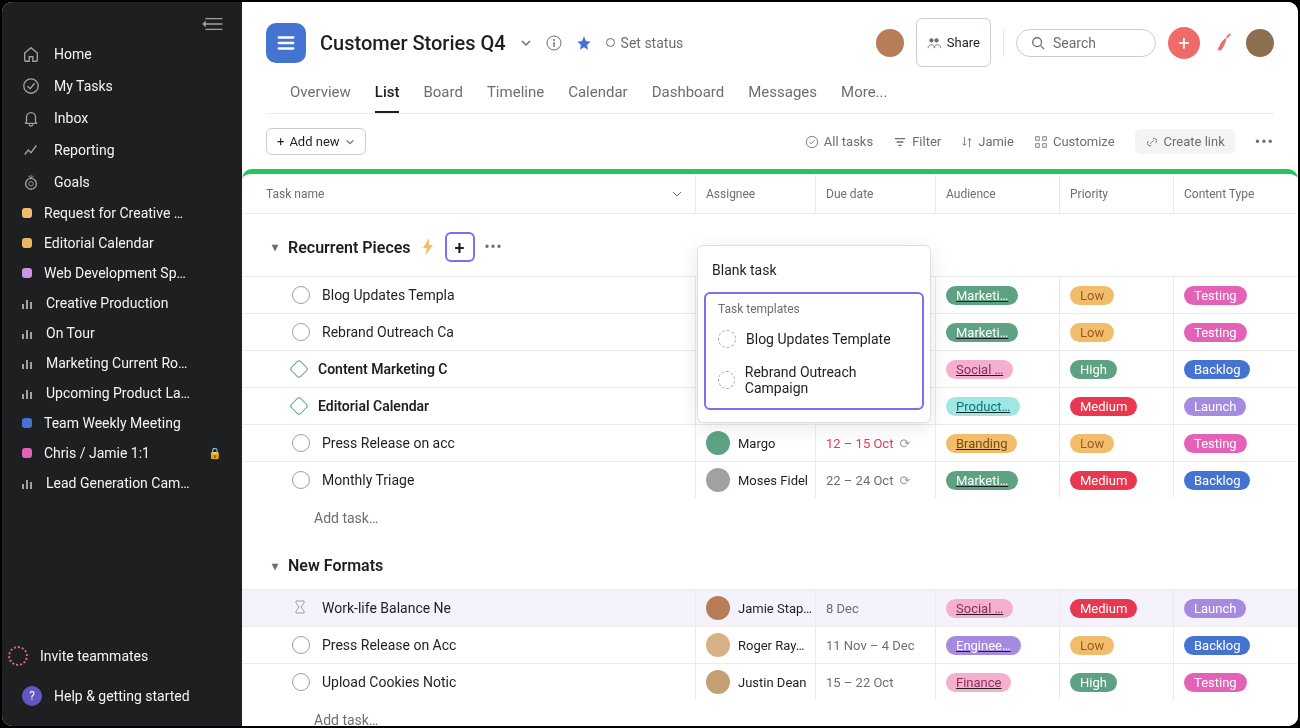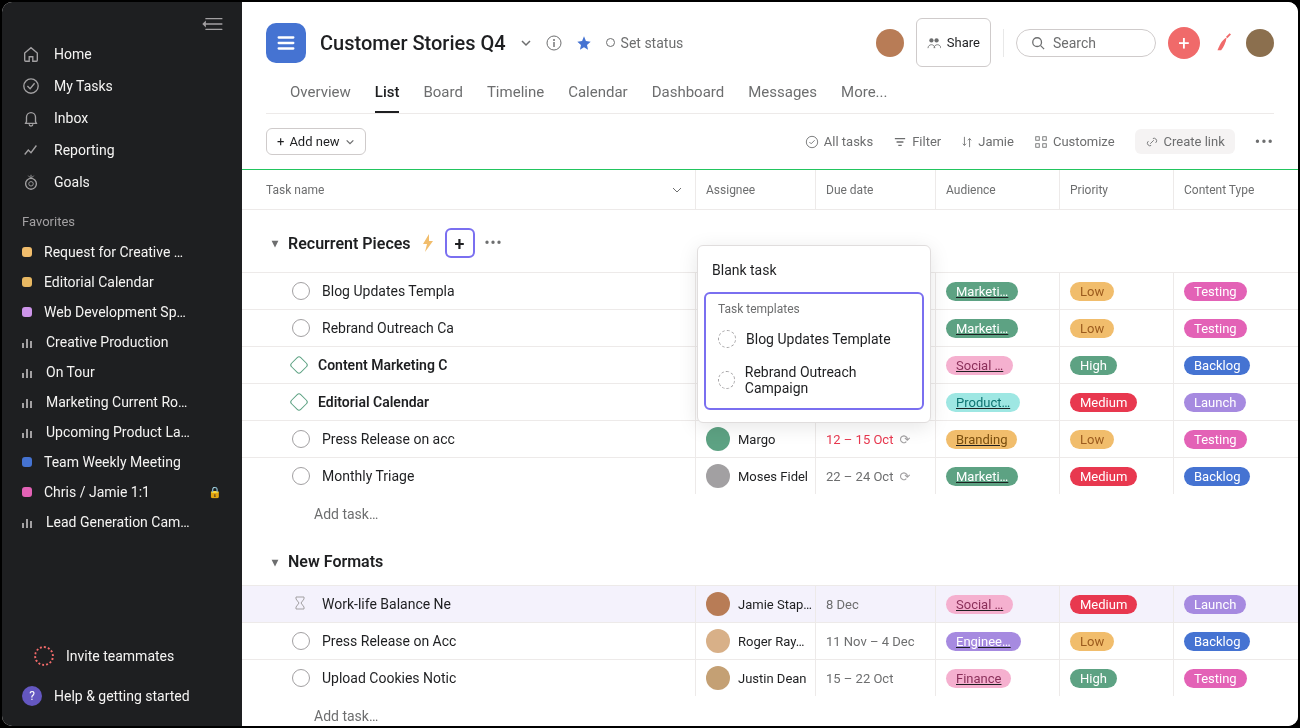--- a/index.html
+++ b/index.html
@@ -10,21 +10,21 @@
 .nav-item { display:flex; align-items:center; gap:14px; padding:7px 20px; cursor:pointer; }
 .nav-item .icon { width:18px; height:18px; display:flex; align-items:center; justify-content:center; color:#a2a0a2; }
 .fav-header { padding:16px 20px 8px; color:#a2a0a2; font-size:13px; }
 .fav-item { display:flex; align-items:center; gap:12px; padding:7px 20px; cursor:pointer; white-space:nowrap; overflow:hidden; text-overflow:ellipsis; }
 .dot { width:10px; height:10px; border-radius:3px; flex-shrink:0; }
 .bars { width:12px; height:12px; display:flex; align-items:flex-end; gap:2px; flex-shrink:0; }
 .bars span { width:2px; background:#a2a0a2; }
 .fav-label { overflow:hidden; text-overflow:ellipsis; flex:1; }
 .lock { color:#6d6e6f; font-size:11px; }
 .sidebar-bottom { margin-top:auto; padding-bottom:10px; }
-.invite { display:flex; align-items:center; gap:12px; padding:10px 32px; cursor:pointer; }
+.invite { display:flex; align-items:center; gap:12px; padding:10px 6px; cursor:pointer; }
 .invite-ico { width:20px; height:20px; border-radius:50%; border:2px dotted #f06a6a; position:relative; }
 .help { display:flex; align-items:center; gap:12px; padding:10px 20px; cursor:pointer; }
 .help-ico { width:20px; height:20px; border-radius:50%; background:#6457c1; color:#fff; display:flex; align-items:center; justify-content:center; font-size:12px; }
 
 .main { flex:1; display:flex; flex-direction:column; background:#fff; color:#1e1f21; position:relative; }
 .header { padding:16px 24px 0; }
 .title-row { display:flex; align-items:center; gap:14px; }
 .proj-icon { width:40px; height:40px; border-radius:10px; background:#4573d2; display:flex; align-items:center; justify-content:center; }
 .proj-icon svg { color:#fff; }
 .title { font-size:20px; font-weight:500; }
@@ -45,21 +45,21 @@
 .tab { padding-bottom:10px; cursor:pointer; }
 .tab.active { color:#1e1f21; border-bottom:2px solid #1e1f21; font-weight:500; }
 
 .toolbar { display:flex; align-items:center; padding:14px 24px; gap:10px; font-size:13px; color:#6d6e6f; }
 .add-new { display:flex; align-items:center; gap:5px; border:1px solid #cfcbcb; border-radius:6px; padding:5px 10px; color:#1e1f21; cursor:pointer; }
 .tool-right { margin-left:auto; display:flex; align-items:center; gap:20px; }
 .tool-item { display:flex; align-items:center; gap:5px; cursor:pointer; }
 .create-link { background:#f5f3f3; border-radius:6px; padding:5px 10px; }
 .more-dots { font-size:16px; letter-spacing:1px; }
 
-.grid { flex:1; border-top:1px solid #22c55e; overflow:hidden; }
+.grid { flex:1; border-top:5px solid #22c55e; overflow:hidden;border-radius:10px; }
 .grid-header { display:flex; border-bottom:1px solid #edeae9; font-size:12px; color:#6d6e6f; height:40px; align-items:center; }
 .col-task { width:454px; padding-left:24px; display:flex; align-items:center; border-right:1px solid #edeae9; height:100%; }
 .col-assignee { width:120px; padding-left:10px; border-right:1px solid #edeae9; height:100%; display:flex; align-items:center; }
 .col-due { width:120px; padding-left:10px; border-right:1px solid #edeae9; height:100%; display:flex; align-items:center; }
 .col-aud { width:124px; padding-left:10px; border-right:1px solid #edeae9; height:100%; display:flex; align-items:center; }
 .col-pri { width:114px; padding-left:10px; border-right:1px solid #edeae9; height:100%; display:flex; align-items:center; }
 .col-ct { width:100px; padding-left:10px; height:100%; display:flex; align-items:center; }
 
 .section { display:flex; align-items:center; gap:10px; padding:18px 24px 14px 30px; font-size:16px; font-weight:600; position:relative; }
 .section .caret { color:#6d6e6f; font-size:12px; }
@@ -148,21 +148,20 @@
           <span class="icon">
             <svg width="18" height="18" viewBox="0 0 20 20">
               <circle cx="10" cy="12" r="6" stroke="#a2a0a2" fill="none" stroke-width="1.5"></circle>
               <circle cx="10" cy="12" r="2.5" stroke="#a2a0a2" fill="none"></circle>
               <path d="M10 2v4M7 3l3 3 3-3" stroke="#a2a0a2" fill="none"></path>
             </svg>
           </span>
           <span>Goals</span>
         </div>
       </div>
-    <div class="fav-header">Favorites</div>
     <div id="fav-area">
         <div class="fav-item">
           <span class="dot" style="background:#f1bd6c"></span>
           <span class="fav-label">Request for Creative …</span>
         </div>
         <div class="fav-item">
           <span class="dot" style="background:#e8b862"></span>
           <span class="fav-label">Editorial Calendar</span>
         </div>
         <div class="fav-item">

